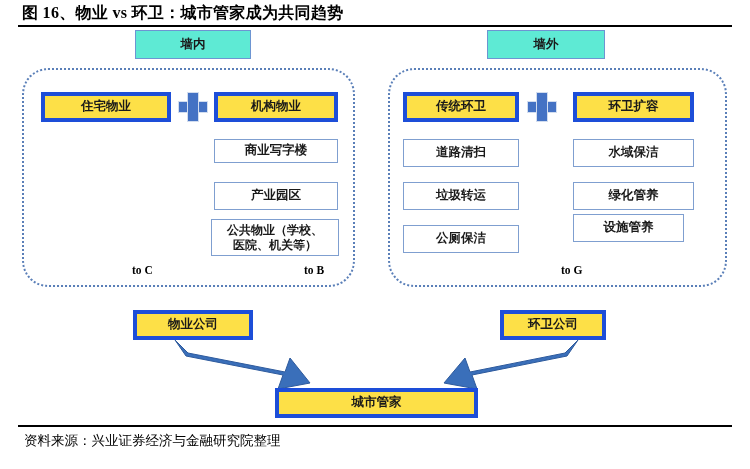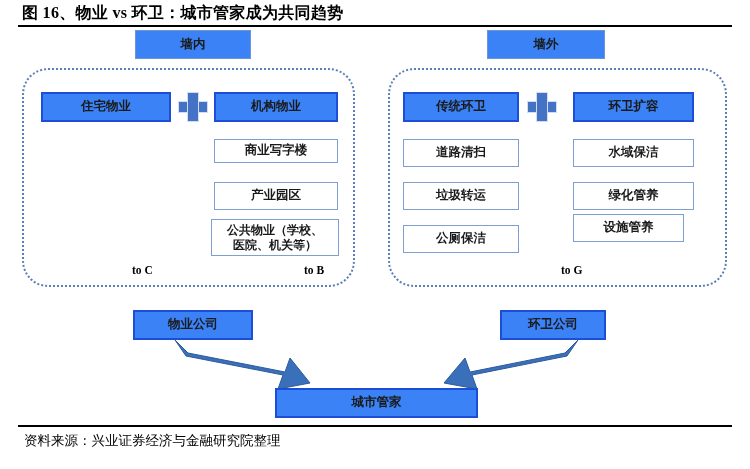--- a/index.html
+++ b/index.html
@@ -63,25 +63,25 @@
     justify-content: center;
     text-align: center;
     font-size: 12.5px;
     font-weight: bold;
     color: #1a1a1a;
     line-height: 1.22;
     border: 1px solid #7f9fd0;
     background: #ffffff;
   }
   .box.filled {
-    background: #3b82f6;
-    border: 2px solid #1d4ed8;
+    background: #fde047;
+    border: 4px solid #1d4ed8;
   }
   .box.header {
-    background: #3b82f6;
+    background: #5eead4;
     border: 1px solid #6d95d2;
   }
   .box.wide-text {
     font-size: 12px;
     padding: 0 12px;
   }
 
   
   .dotted-group {
     position: absolute;

